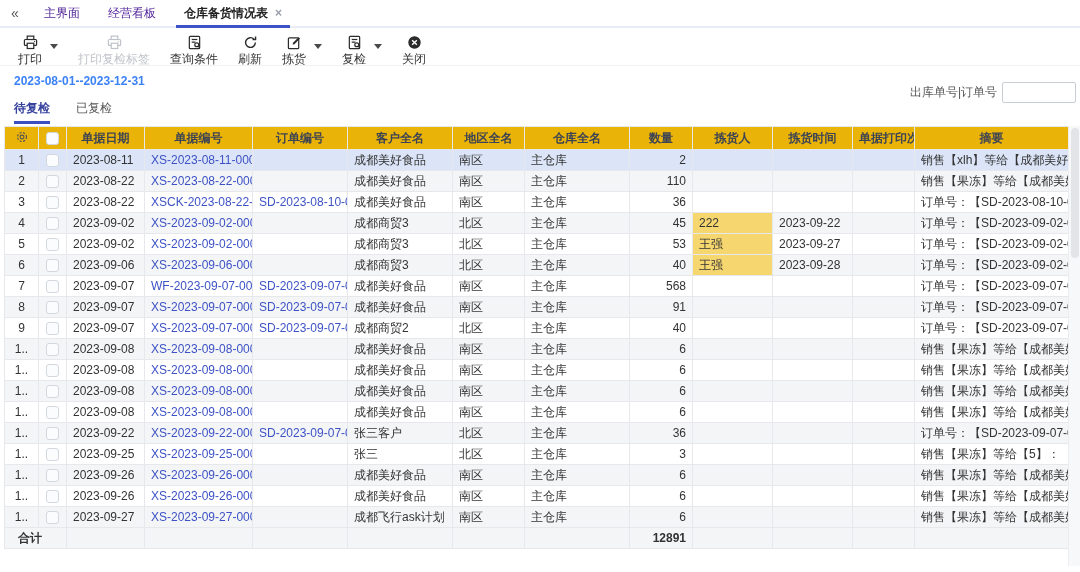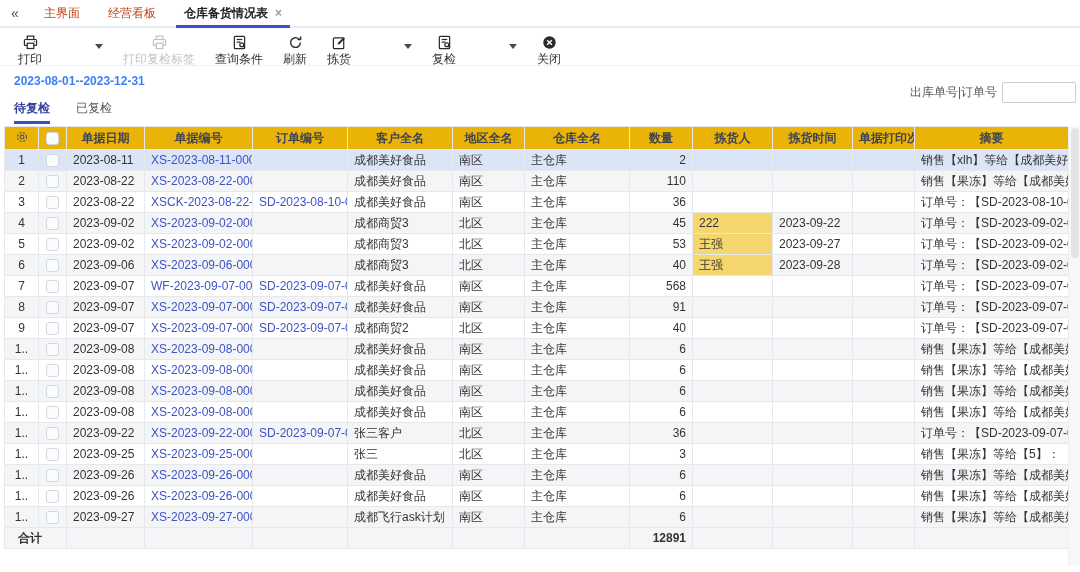--- a/index.html
+++ b/index.html
@@ -4,29 +4,29 @@
 <style>
   * { box-sizing: border-box; margin: 0; padding: 0; }
   html,body { width:1080px; height:572px; overflow:hidden; background:#fff;
     font-family:"Liberation Sans","DejaVu Sans",sans-serif; font-size:12px; color:#333; }
 
   
   .tabbar { display:flex; align-items:stretch; height:28px; border-bottom:2px solid #e7ecf5; background:#fff; }
   .collapse-btn { width:30px; display:flex; align-items:center; justify-content:center; color:#555; font-size:14px; cursor:pointer; }
   .collapse-btn::before { content:"«"; }
   .tabs-host { display:flex; }
-  .tab { display:flex; align-items:center; gap:7px; padding:0 14px; color:#c2410c; cursor:pointer; position:relative; }
+  .tab { display:flex; align-items:center; gap:7px; padding:0 14px; color:#4c1d95; cursor:pointer; position:relative; }
   .tab.active { font-weight:bold; color:#222; }
   .tab.active::after { content:""; position:absolute; left:6px; right:6px; bottom:-2px; height:3px; background:#3d53c5; }
   .tab-close { color:#9aa0aa; font-size:12px; line-height:1; }
   .tab-close::before { content:"×"; }
 
   
   .toolbar { display:flex; align-items:flex-start; gap:8px; padding:6px 10px 4px 12px; height:38px; border-bottom:1px solid #f0f1f3; }
-  .tool { display:flex; align-items:center; cursor:pointer;gap:45px; }
+  .tool { display:flex; align-items:center; cursor:pointer; }
   .tool-main { display:flex; flex-direction:column; align-items:center; gap:1px; padding:0 6px; }
   .tico { height:16px; display:flex; align-items:center; color:#2b2b2b; }
   .tlabel { font-size:12px; color:#333; white-space:nowrap; }
   .caret { width:0; height:0; border-left:4px solid transparent; border-right:4px solid transparent; border-top:5px solid #4a4a4a; margin:0 6px 10px 2px; }
   .tool.disabled { cursor:default; }
   .tool.disabled .tico { color:#c0c3c9; }
   .tool.disabled .tlabel { color:#c0c3c9; }
 
   
   .filterrow { position:relative; height:28px; padding:8px 14px 0; }

